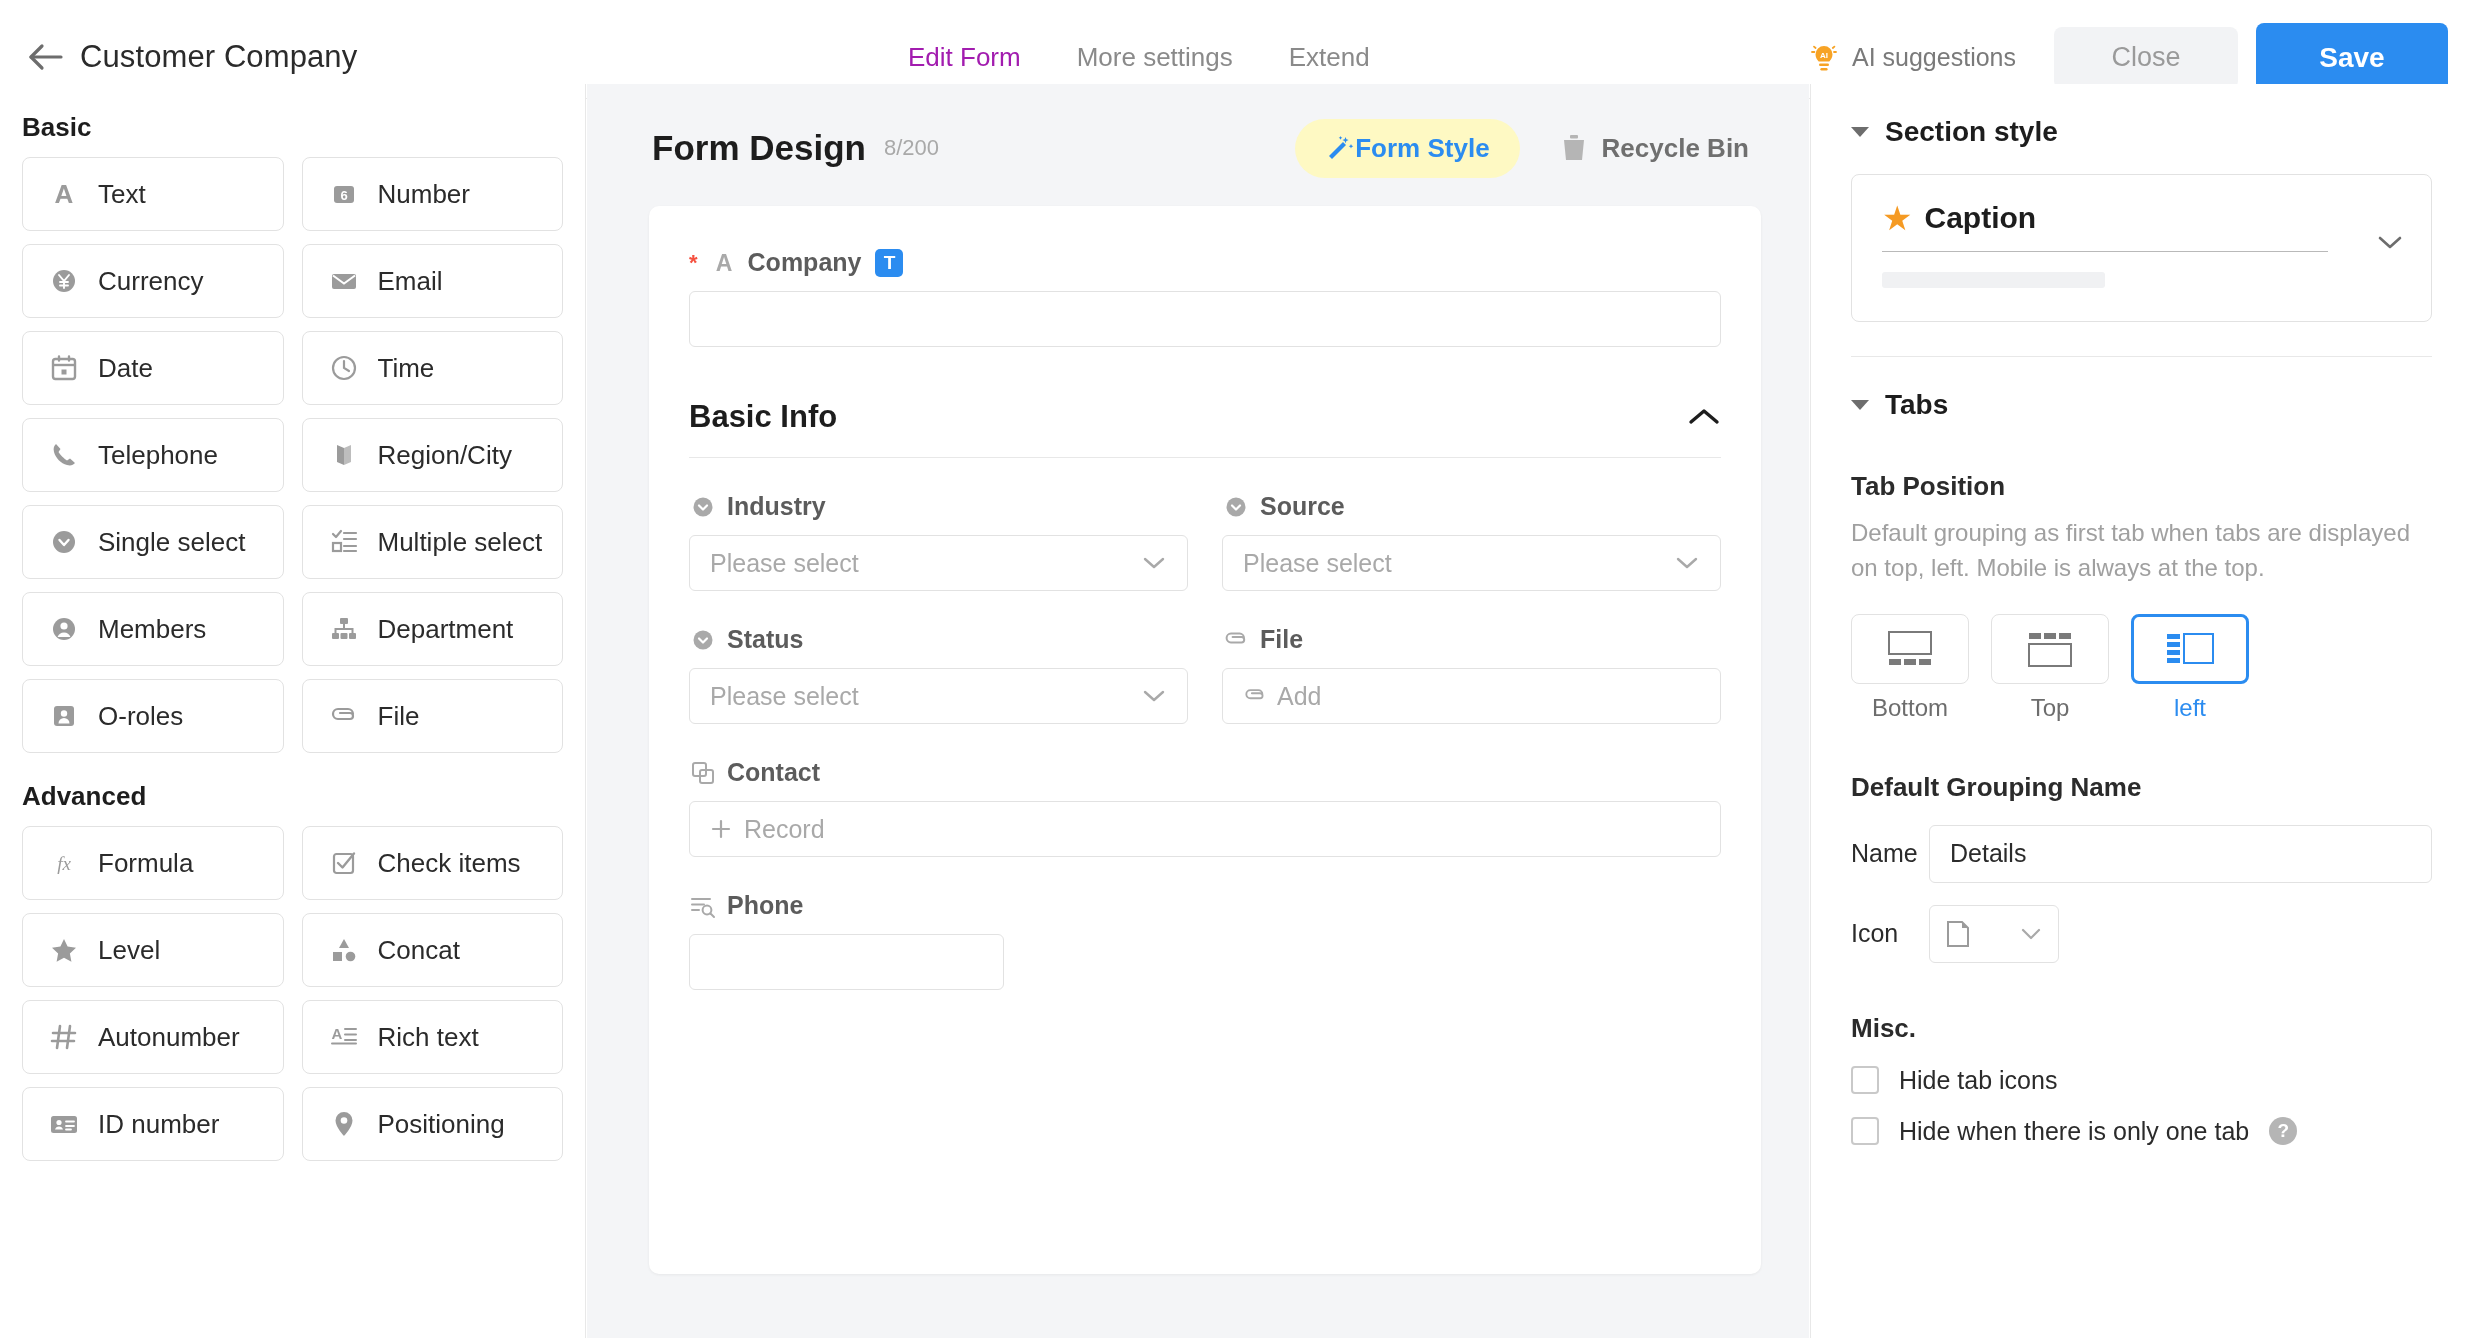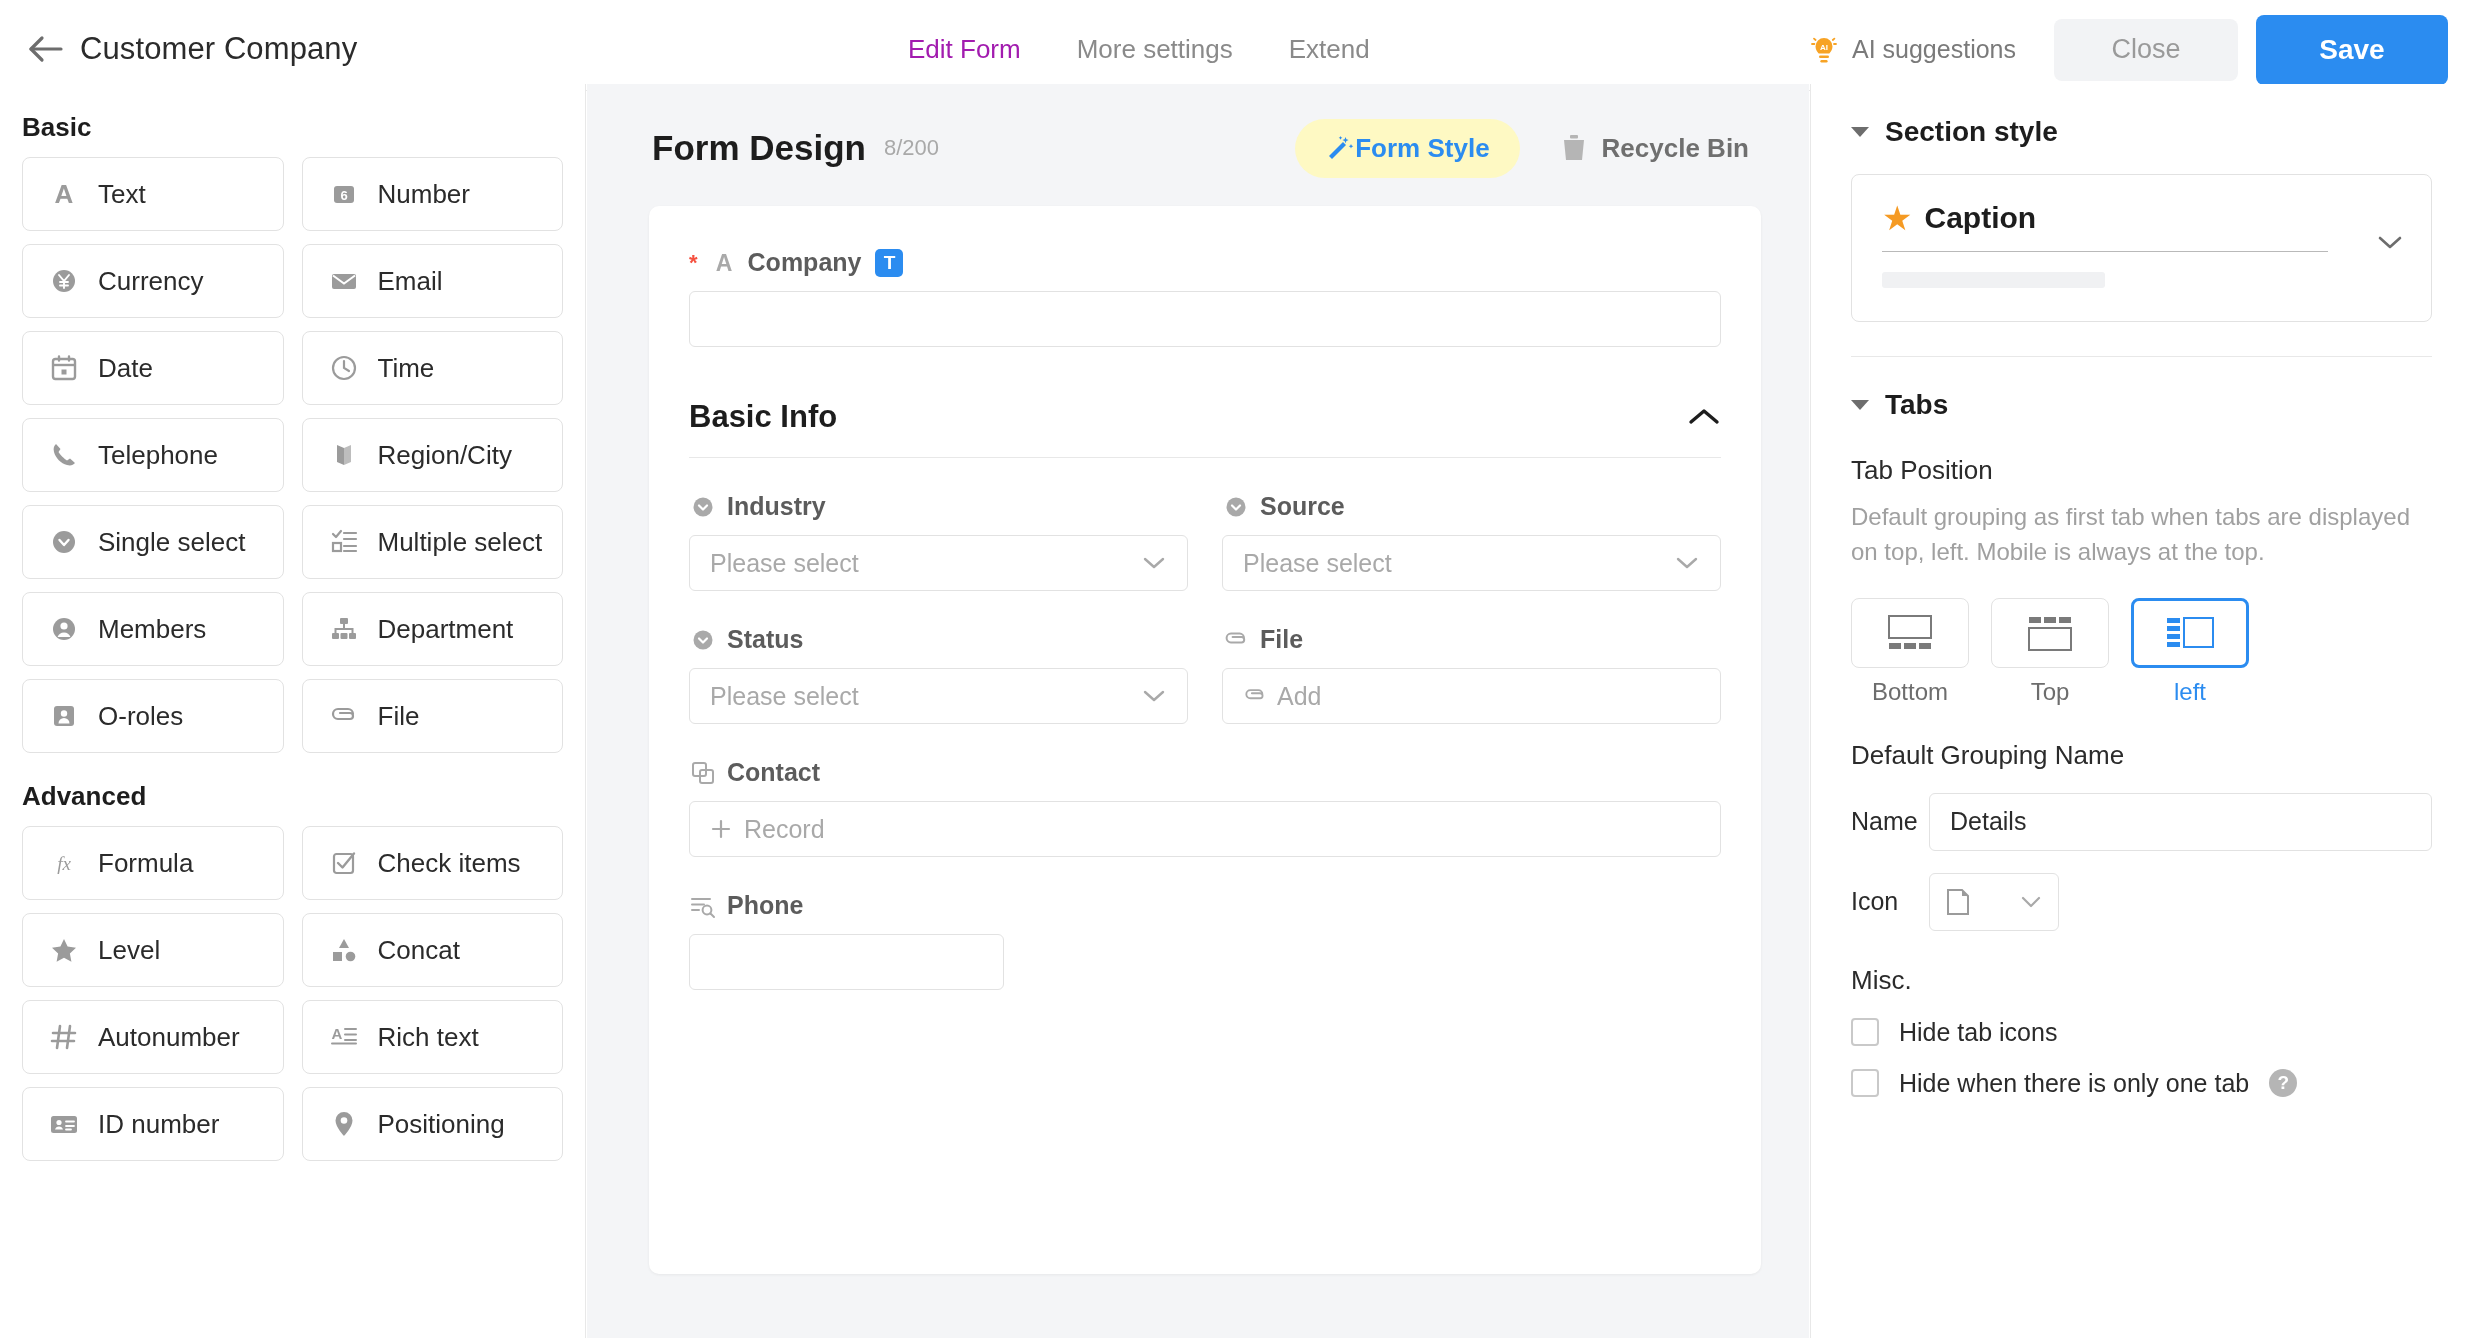--- a/index.html
+++ b/index.html
@@ -6,21 +6,21 @@
   html, body {
     width: 2472px; height: 1338px;
     font-family: "Liberation Sans", sans-serif;
     background: #ffffff;
     overflow: hidden;
     -webkit-font-smoothing: antialiased;
   }
 
   
   .topbar {
-    position: absolute; left: 0; top: 8px; width: 2472px; height: 83px;
+    position: absolute; left: 0; top: 16px; width: 2472px; height: 83px;
     background: #ffffff;
     border-bottom: 1px solid #e8e8e8;
     display: flex; align-items: center;
   }
   .back-btn {
     margin-left: 22px; width: 48px; height: 48px;
     display: flex; align-items: center; justify-content: center;
     cursor: pointer;
   }
   .app-title {
@@ -204,21 +204,21 @@
     position: absolute; right: 26px; top: 58px; color: #6d6d6d;
   }
   .caption-line {
     margin-top: 16px; height: 1px; background: #b9b9b9; width: 86%;
   }
   .caption-skel {
     margin-top: 20px; height: 16px; width: 43%;
     background: #f0f1f3; border-radius: 3px;
   }
   .rp-divider { margin-top: 34px; height: 1px; background: #e8e8e8; }
-  .rp-sub { font-size: 26px; font-weight: 400; color: #2b2b2b; margin-top: 34px; }
+  .rp-sub { font-size: 26px; font-weight: 700; color: #2b2b2b; margin-top: 50px; }
   .rp-desc { font-size: 24px; color: #a0a0a0; line-height: 1.45; margin-top: 14px; }
   .pos-row { display: flex; gap: 22px; margin-top: 28px; }
   .pos-opt { width: 118px; cursor: pointer; }
   .pos-box {
     width: 118px; height: 70px; border: 1px solid #e2e2e2; border-radius: 8px;
     display: flex; align-items: center; justify-content: center;
   }
   .pos-opt.active .pos-box { border: 3px solid #2b8cf0; }
   .pos-lbl {
     text-align: center; font-size: 24px; color: #6d6d6d; margin-top: 10px;

